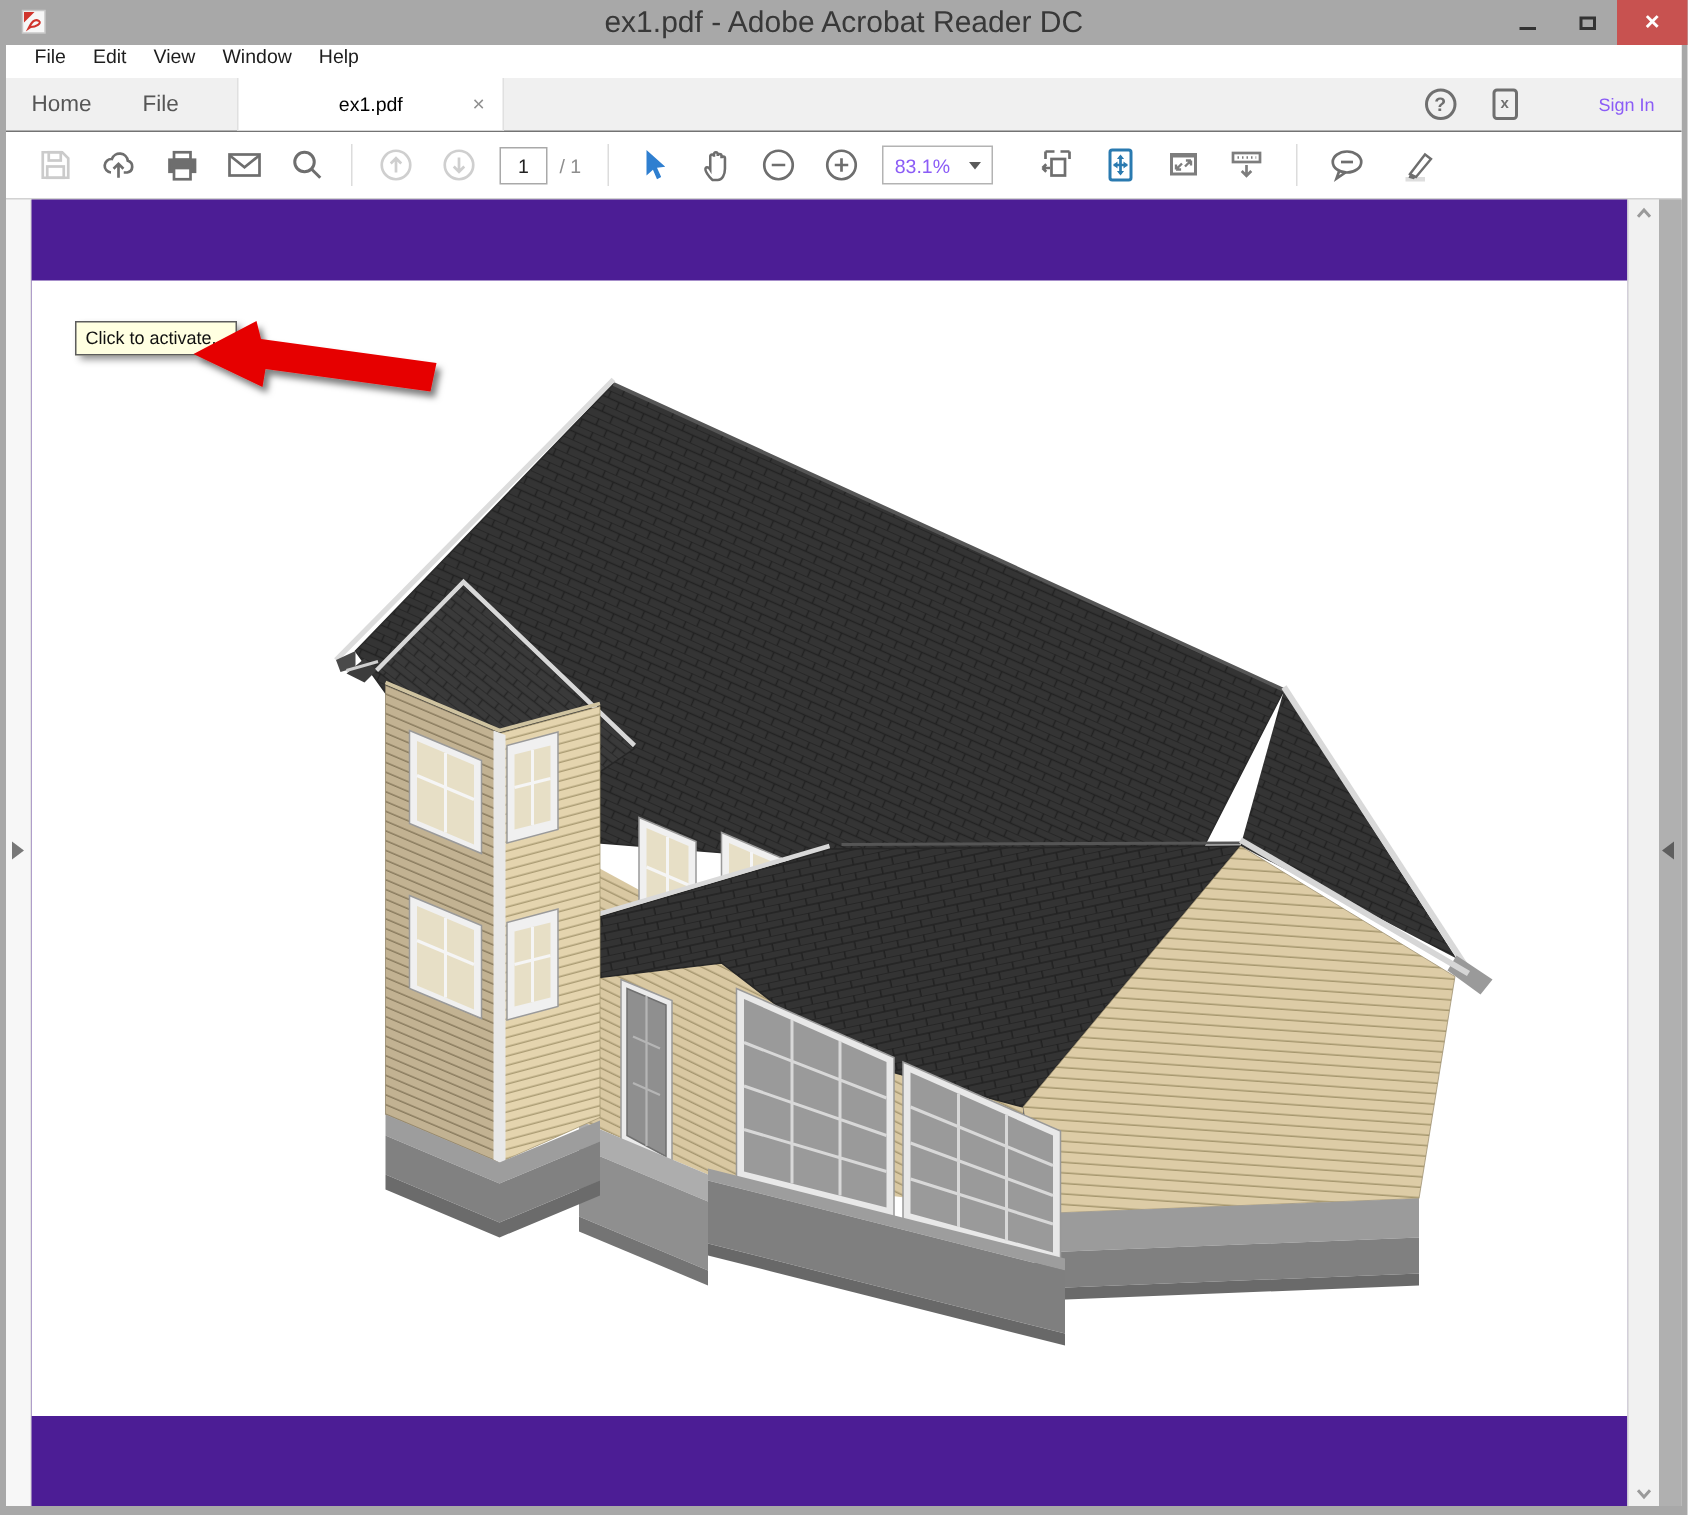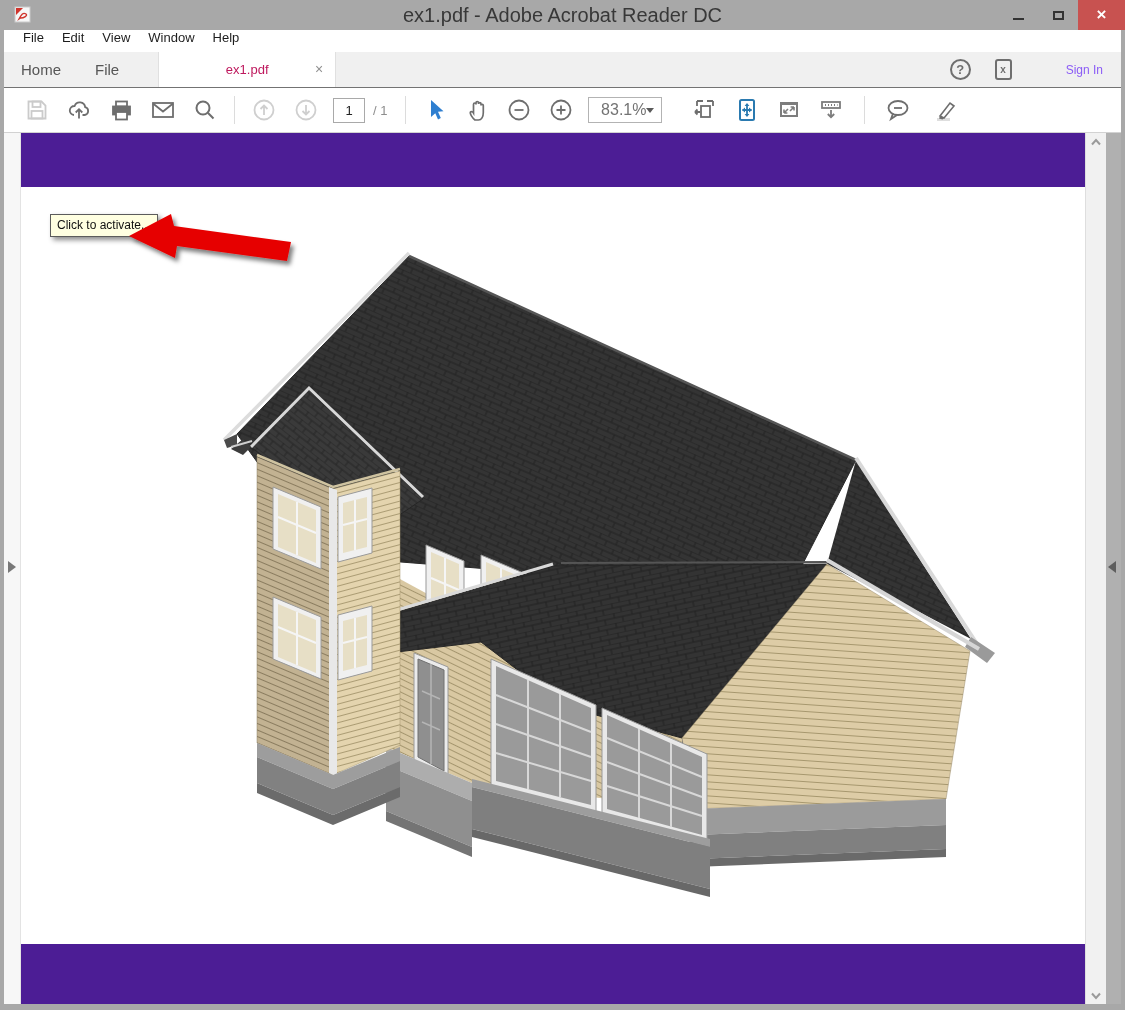--- a/index.html
+++ b/index.html
@@ -24,40 +24,40 @@
 
   .menubar { height:22px; background:#fff; display:flex; align-items:flex-start; padding-left:10px; }
   .menu-item { font-size:13px; color:#1d1d1d; padding:0 9px; cursor:default; }
 
   .tabbar { height:36px; background:#f0f0f0; display:flex; align-items:stretch;
     border-bottom:1px solid #737373; }
   .tab-home,.tab-tools { font-size:15px; font-weight:500; color:#565656;
     display:flex; align-items:center; padding:0 17px; }
   .doc-tab { width:178px; margin-left:22px; background:#fff; display:flex; align-items:center;
     justify-content:center; position:relative; border-left:1px solid #e0e0e0; border-right:1px solid #e0e0e0; }
-  .doc-tab .label { font-size:13px; color:#be185d; }
+  .doc-tab .label { font-size:13px; color:#000000; }
   .doc-tab .tab-close { position:absolute; right:12px; top:9px; font-size:14px; color:#909090; line-height:16px; }
   .tabbar-right { margin-left:auto; display:flex; align-items:center; gap:24px; padding-right:18px; }
   .help-icon { width:21px; height:21px; border:2px solid #6f6f6f; border-radius:50%;
     color:#6f6f6f; font-size:13px; font-weight:bold; display:flex; align-items:center; justify-content:center; }
   .device-icon { width:17px; height:21px; border:2px solid #6f6f6f; border-radius:3px;
     color:#6f6f6f; font-size:10px; font-weight:bold; display:flex; align-items:center; justify-content:center; }
   .sign-in { font-size:12px; color:#8b5cf6;margin-left:30px; }
 
   
   .toolbar { height:45px; background:#fff; border-bottom:1px solid #d2d2d2;
     display:flex; align-items:center; padding-left:12px; }
   .tb-btn { width:42px; height:32px; display:flex; align-items:center; justify-content:center; }
   .tb-sep { width:1px; height:28px; background:#dcdcdc; margin:0 8px; }
   .page-input { width:32px; height:25px; border:1px solid #a9a9a9; text-align:center;
     font-size:13px; color:#222; margin-left:6px; font-family:"Liberation Sans",sans-serif; }
   .page-total { font-size:13px; color:#8d8d8d; margin:0 10px 0 8px; }
   .zoom-box { width:74px; height:26px; border:1px solid #b3b3b3; display:flex; align-items:center;
     margin:0 6px; padding:0 7px; }
-  .zoom-box .val { font-size:16px; color:#737373; flex:1; text-align:right; }
+  .zoom-box .val { font-size:13px; color:#8b5cf6; flex:1; text-align:left; }
   .zoom-box .caret { width:0; height:0; border-left:4px solid transparent; border-right:4px solid transparent;
     border-top:5px solid #5a5a5a; }
 
   
   .docarea { flex:1; display:flex; align-items:stretch; position:relative; background:#b6b6b6; }
   .navstrip { width:17px; background:#f7f7f7; border-right:1px solid #e3e3e3; position:relative; }
   .nav-open { position:absolute; top:428px; left:4px; width:0; height:0;
     border-top:6px solid transparent; border-bottom:6px solid transparent; border-left:8px solid #787878; }
   .canvas { flex:1; position:relative; background:#4c1d95; overflow:hidden; }
   .page { position:absolute; left:0; top:54px; width:1064px; height:757px; background:#ffffff; }

